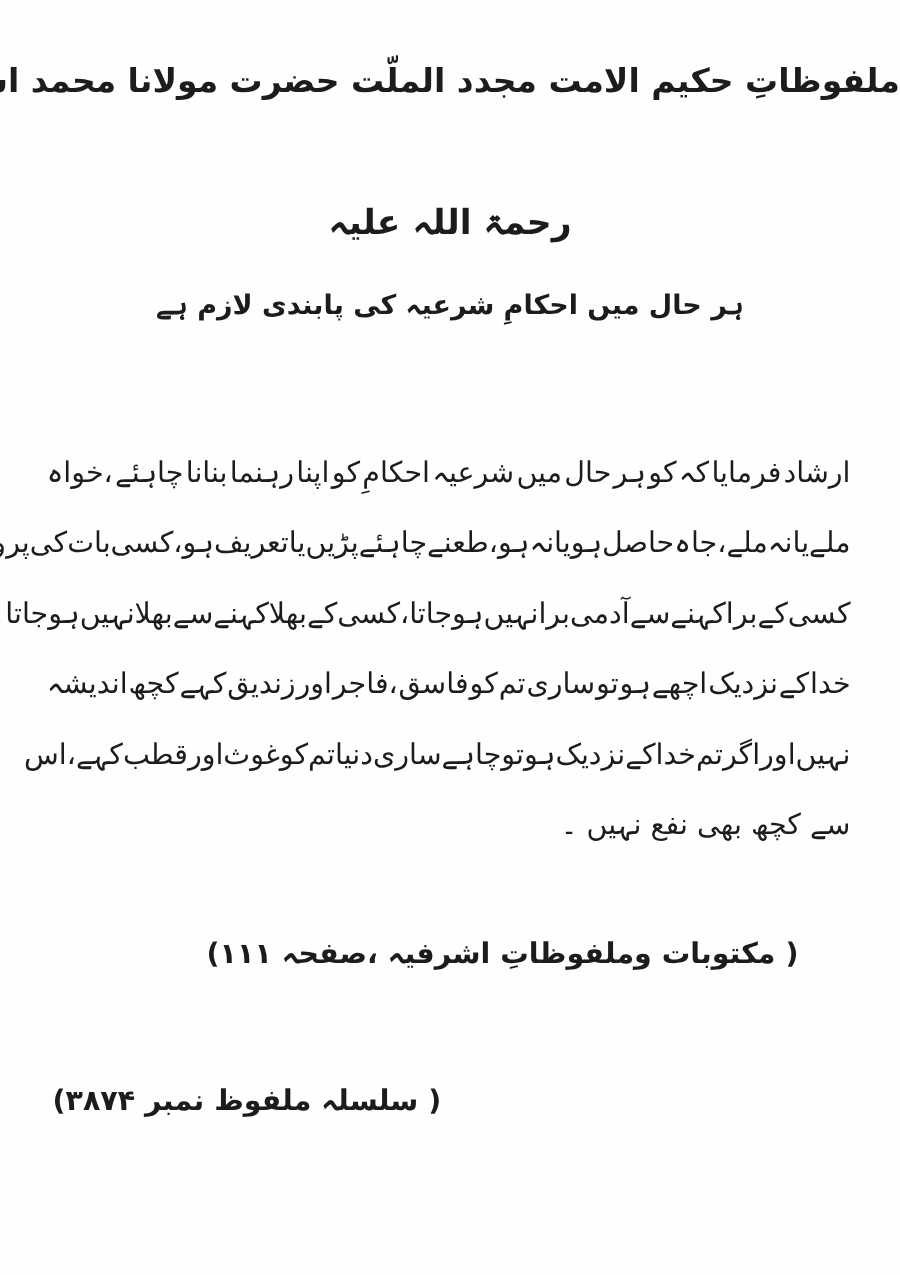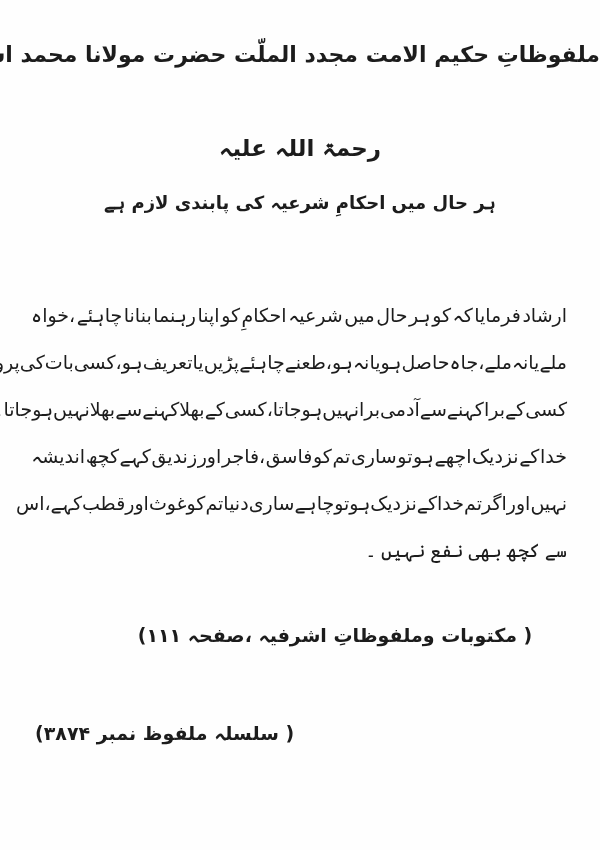--- a/index.html
+++ b/index.html
@@ -75,21 +75,20 @@
     justify-content: space-between;
   }
   
   .body-line span.w { display: inline-block; }
 
   .body-line.last {
     display: block;
     text-align: right;
     text-align-last: right;
     white-space: normal;
-    font-family: Liberation Serif, serif;
   }
 
   
   .citation {
     position: absolute;
     top: 624px;
     left: 0;
     width: 100%;
     text-align: center;
     font-size: 19px;

